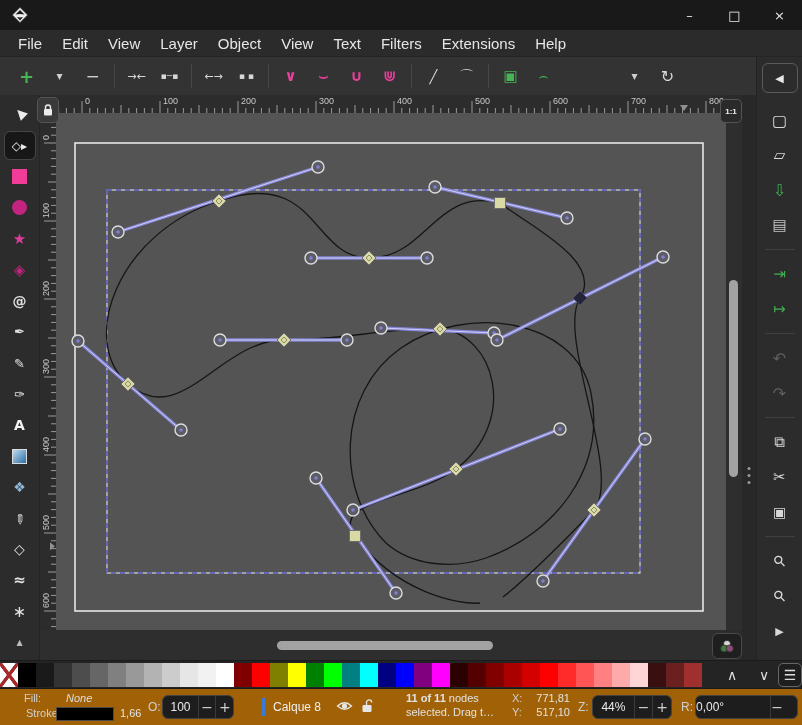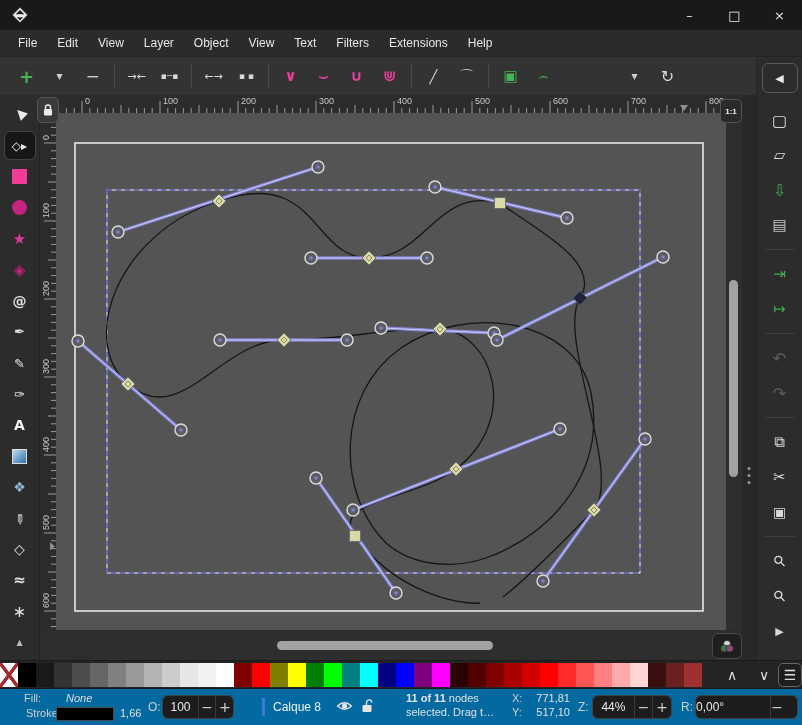--- a/index.html
+++ b/index.html
@@ -11,21 +11,21 @@
   #titlebar { position:absolute; left:0; top:0; width:802px; height:30px; background:#191919;
     display:flex; align-items:center; color:#efefef; font-size:13px; }
   #titlebar .logo { margin:0 8px 0 12px; }
   .winbtns { position:absolute; right:0; top:0; height:30px; display:flex; }
   .winbtn { width:45px; height:30px; display:flex; align-items:center; justify-content:center;
     color:#e8e8e8; font-size:13px; font-family:"DejaVu Sans", sans-serif; }
 
   
   #menubar { position:absolute; left:0; top:30px; width:802px; height:27px; background:#2b2b2b;
     display:flex; align-items:center; padding-left:8px; border-bottom:1px solid #242424; }
-  .menu-item { color:#e6e6e6; font-size:12px; padding:4px 10px; }
+  .menu-item { color:#e6e6e6; font-size:15px; padding:4px 10px; }
 
   
   #toolbar { position:absolute; left:0; top:57px; width:756px; height:38px; background:#333333;
     display:flex; align-items:center; padding-left:10px; }
   .tb-icon { width:33px; height:30px; display:flex; align-items:center; justify-content:center;
     font-family:"DejaVu Sans", sans-serif; border-radius:4px; }
   .tb-sep { width:1px; height:24px; background:#474747; margin:0 5px; }
   .tb-gap { width:58px; }
 
   
@@ -79,21 +79,21 @@
     border-top:1px solid #1b1b1b; }
   .swatch { position:absolute; top:2px; width:18px; height:24px; }
   .swatch.none { background:#fff;
     background-image:linear-gradient(to top right, transparent 43%, #a32b2b 45%, #a32b2b 55%, transparent 57%),
                      linear-gradient(to bottom right, transparent 43%, #a32b2b 45%, #a32b2b 55%, transparent 57%); }
   .pal-ctl { position:absolute; top:2px; color:#dcdcdc; font-size:14px; width:24px; height:24px;
     display:flex; align-items:center; justify-content:center; font-family:"DejaVu Sans", sans-serif; }
   #pal-menu { border:1px solid #666; border-radius:5px; background:#1e1e1e; }
 
   
-  #statusbar { position:absolute; left:0; top:688px; width:802px; height:37px; background:#0369a1;
+  #statusbar { position:absolute; left:0; top:688px; width:802px; height:37px; background:#a16207;
     border-top:1px solid #1a1a1a; color:#e2e2e2; font-size:11px; }
   #statusbar .lbl { position:absolute; color:#cfcfcf; }
   .seg-box { position:absolute; display:flex; background:#1d1d1d; border:1px solid #424242;
     border-radius:6px; height:24px; align-items:stretch; overflow:hidden; }
   .seg-box .val { display:flex; align-items:center; justify-content:center; color:#eaeaea; font-size:12px; }
   .seg-box .seg { display:flex; align-items:center; justify-content:center; color:#cfcfcf;
     border-left:1px solid #3a3a3a; font-size:14px; font-family:"DejaVu Sans", sans-serif; }
   #stroke-swatch { position:absolute; left:56px; top:18px; width:58px; height:14px; border:1px solid #4a4a4a; }
   #layer-indicator { position:absolute; left:262px; top:9px; width:3px; height:18px; background:#3b7bd8; }
 </style>

